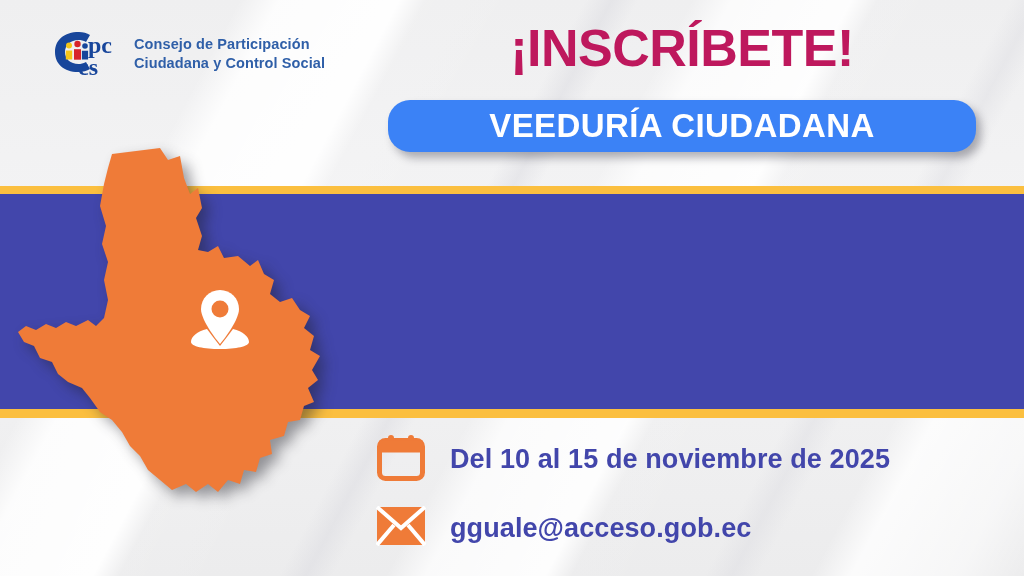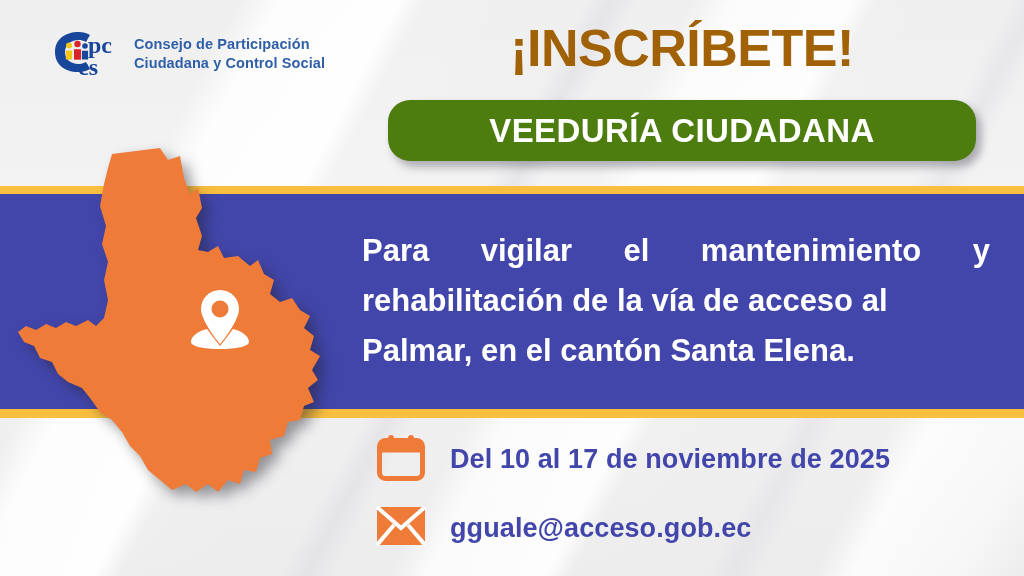--- a/index.html
+++ b/index.html
@@ -82,31 +82,31 @@
   }
 
   
   .headline {
     position:absolute;
     left:388px; top:18px;
     width:588px;
     text-align:center;
     font-size:52px;
     font-weight:bold;
-    color:#a16207;
+    color:#be185d;
     letter-spacing:-0.5px;
     z-index:6;
   }
 
   
   .orange-banner {
     position:absolute;
     left:388px; top:100px;
-    width:588px; height:61px;
-    background:#4d7c0f;
+    width:588px; height:52px;
+    background:#3b82f6;
     box-shadow:5px 6px 9px rgba(40,40,55,0.35);
     display:flex; align-items:center; justify-content:center;
     z-index:6;
     border-radius:22px;
   }
   .orange-banner span {
     color:#ffffff;
     font-size:33px;
     font-weight:bold;
     letter-spacing:0.4px;
@@ -232,35 +232,31 @@
       <svg width="66" height="62" viewBox="0 0 66 62" xmlns="http://www.w3.org/2000/svg">
         <path d="M33 2 C22.5 2 14 10.5 14 21 C14 33.5 33 56 33 56 C33 56 52 33.5 52 21
                  C52 10.5 43.5 2 33 2 Z" fill="#ffffff"></path>
         <circle cx="33" cy="21" r="8.5" fill="#ef7b38"></circle>
         <path d="M20 41 C10 43.5 4 48.5 4 54 C4 58.5 17 61 33 61 C49 61 62 58.5 62 54
                  C62 48.5 56 43.5 46 41 L40 49 L33 58 L26 49 Z" fill="#ffffff"></path>
       </svg>
     </span>
   </div>
 
-  <div class="body-text">
-    <span>Para vigilar el mantenimiento y rehabilitación de la vía de acceso al</span>
-    <span class="last-line">Palmar, en el cantón Santa Elena.</span>
-  </div>
 
   <div class="info-row date">
     <span class="info-icon">
       <svg width="50" height="50" viewBox="0 0 50 50" xmlns="http://www.w3.org/2000/svg">
         <rect x="12" y="3" width="6" height="12" rx="3" fill="#ef7b38"></rect>
         <rect x="32" y="3" width="6" height="12" rx="3" fill="#ef7b38"></rect>
         <rect x="3.5" y="8.5" width="43" height="38" rx="6" fill="none" stroke="#ef7b38" stroke-width="5"></rect>
         <rect x="3.5" y="8.5" width="43" height="12" fill="#ef7b38"></rect>
       </svg>
     </span>
-    <span class="info-text">Del 10 al 17 de noviembre de 2025</span>
+    <span class="info-text">Del 10 al 15 de noviembre de 2025</span>
   </div>
 
   <div class="info-row email">
     <span class="info-icon">
       <svg width="50" height="40" viewBox="0 0 50 40" xmlns="http://www.w3.org/2000/svg">
         <rect x="1" y="1" width="48" height="38" fill="#ef7b38"></rect>
         <path d="M1 1 L25 22 L49 1" fill="none" stroke="#ffffff" stroke-width="4"></path>
         <path d="M1 39 L18 19 M49 39 L32 19" stroke="#ffffff" stroke-width="4"></path>
       </svg>
     </span>

